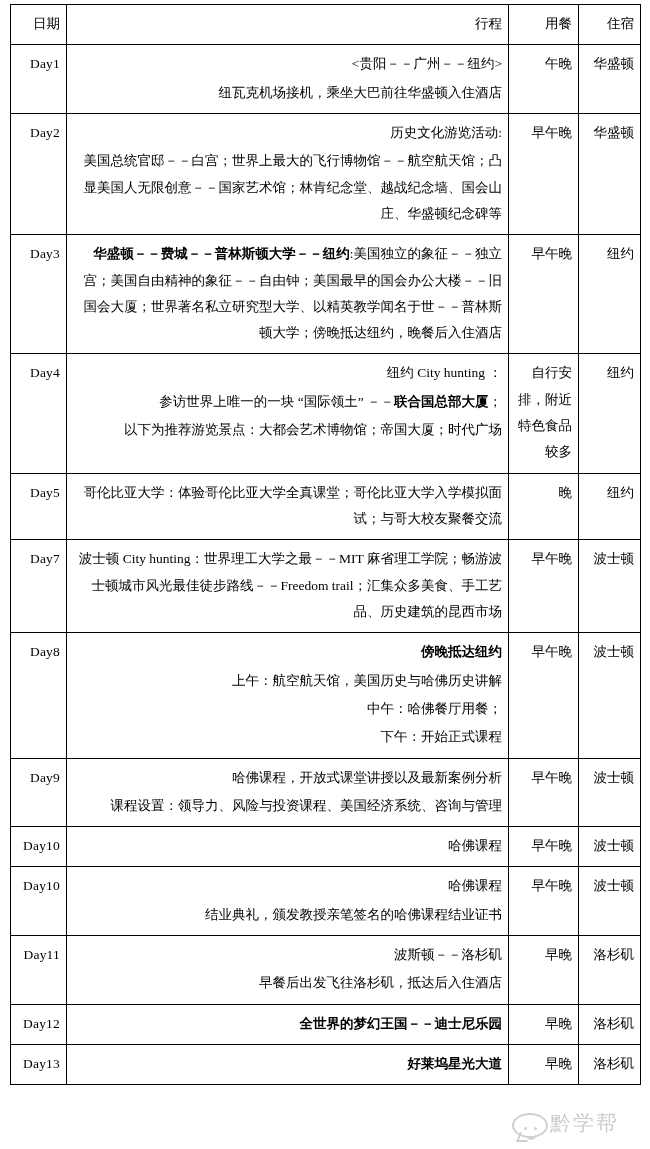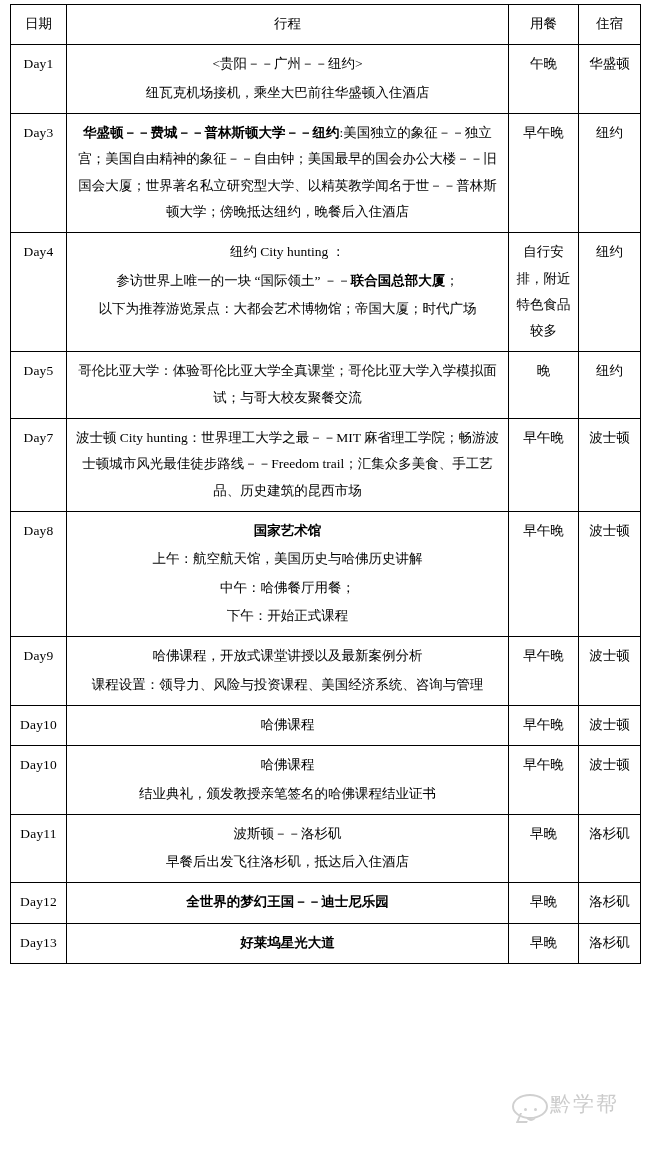--- a/index.html
+++ b/index.html
@@ -35,21 +35,21 @@
   }
 
   table.itinerary td,
   table.itinerary th {
     border: 1px solid #000000;
     vertical-align: top;
     padding: 6px 6px 7px 6px;
     font-size: 13.5px;
     line-height: 1.95;
     font-weight: normal;
-    text-align: center;
+    text-align: right;
     font-family: "Liberation Serif", "DejaVu Serif", serif;
   }
 
   col.c-date   { width: 56px; }
   col.c-route  { width: 442px; }
   col.c-meal   { width: 70px; }
   col.c-stay   { width: 62px; }
 
   .hdr td {
     font-size: 13.5px;
@@ -73,21 +73,21 @@
 
   .line { display: block; }
   .line + .line { margin-top: 2px; }
 
   b, .b { font-weight: bold; }
 
   
   .watermark {
     position: absolute;
     right: 8px;
-    bottom: 27px;
+    bottom: 8px;
     width: 132px;
     height: 34px;
     opacity: 0.30;
     pointer-events: none;
     z-index: 5;
   }
   .watermark .wm-text {
     position: absolute;
     left: 40px;
     top: 2px;
@@ -159,20 +159,29 @@
         <tr>
           <td class="daycell">Day1</td>
           <td class="routecell">
             <div class="line"><span>&lt;贵阳－－广州－－纽约&gt;</span></div>
             <div class="line"><span>纽瓦克机场接机，乘坐大巴前往华盛顿入住酒店</span></div>
           </td>
           <td class="meal">午晚</td>
           <td class="stay">华盛顿</td>
         </tr>
         <tr>
+          <td class="daycell">Day2</td>
+          <td class="routecell">
+            <div class="line"><span>历史文化游览活动:</span></div>
+            <div class="line"><span>美国总统官邸－－白宫；世界上最大的飞行博物馆－－航空航天馆；凸显美国人无限创意－－国家艺术馆；林肯纪念堂、越战纪念墙、国会山庄、华盛顿纪念碑等</span></div>
+          </td>
+          <td class="meal">早午晚</td>
+          <td class="stay">华盛顿</td>
+        </tr>
+        <tr>
           <td class="daycell">Day3</td>
           <td class="routecell">
             <div class="line"><span class="b">华盛顿－－费城－－普林斯顿大学－－纽约</span><span>:美国独立的象征－－独立宫；美国自由精神的象征－－自由钟；美国最早的国会办公大楼－－旧国会大厦；世界著名私立研究型大学、以精英教学闻名于世－－普林斯顿大学；傍晚抵达纽约，晚餐后入住酒店</span></div>
           </td>
           <td class="meal">早午晚</td>
           <td class="stay">纽约</td>
         </tr>
         <tr>
           <td class="daycell">Day4</td>
           <td class="routecell">
@@ -195,21 +204,21 @@
           <td class="daycell">Day7</td>
           <td class="routecell">
             <div class="line"><span>波士顿 City hunting：世界理工大学之最－－MIT 麻省理工学院；畅游波士顿城市风光最佳徒步路线－－Freedom trail；汇集众多美食、手工艺品、历史建筑的昆西市场</span></div>
           </td>
           <td class="meal">早午晚</td>
           <td class="stay">波士顿</td>
         </tr>
         <tr>
           <td class="daycell">Day8</td>
           <td class="routecell">
-            <div class="line"><span class="b">国家艺术馆</span></div>
+            <div class="line"><span class="b">傍晚抵达纽约</span></div>
             <div class="line"><span>上午：航空航天馆，美国历史与哈佛历史讲解</span></div>
             <div class="line"><span>中午：哈佛餐厅用餐；</span></div>
             <div class="line"><span>下午：开始正式课程</span></div>
           </td>
           <td class="meal">早午晚</td>
           <td class="stay">波士顿</td>
         </tr>
         <tr>
           <td class="daycell">Day9</td>
           <td class="routecell">

